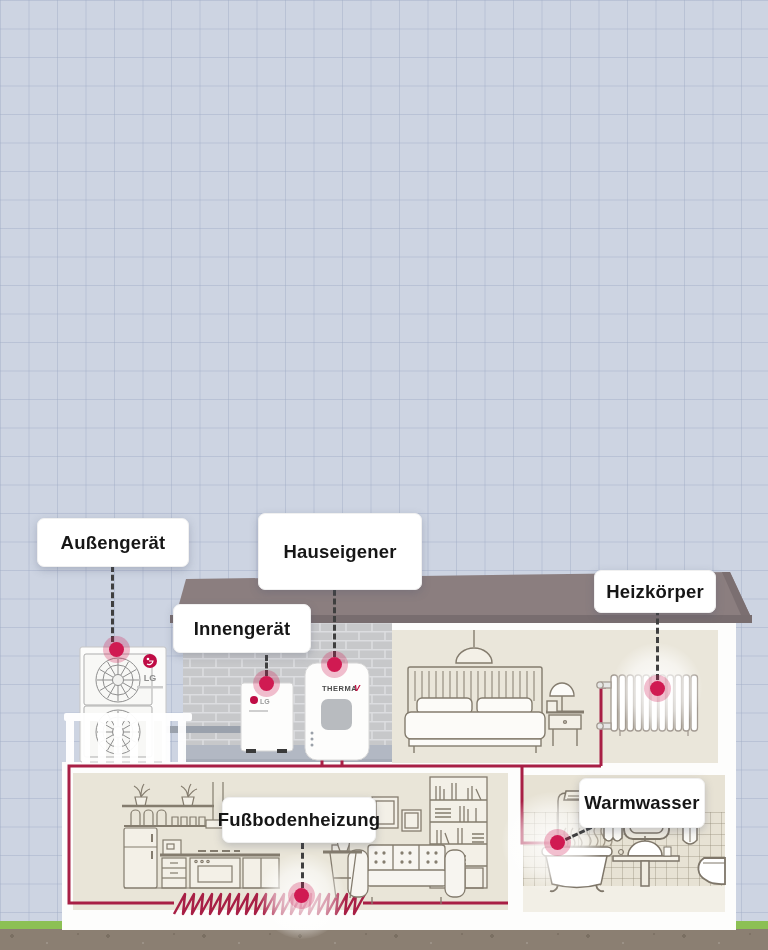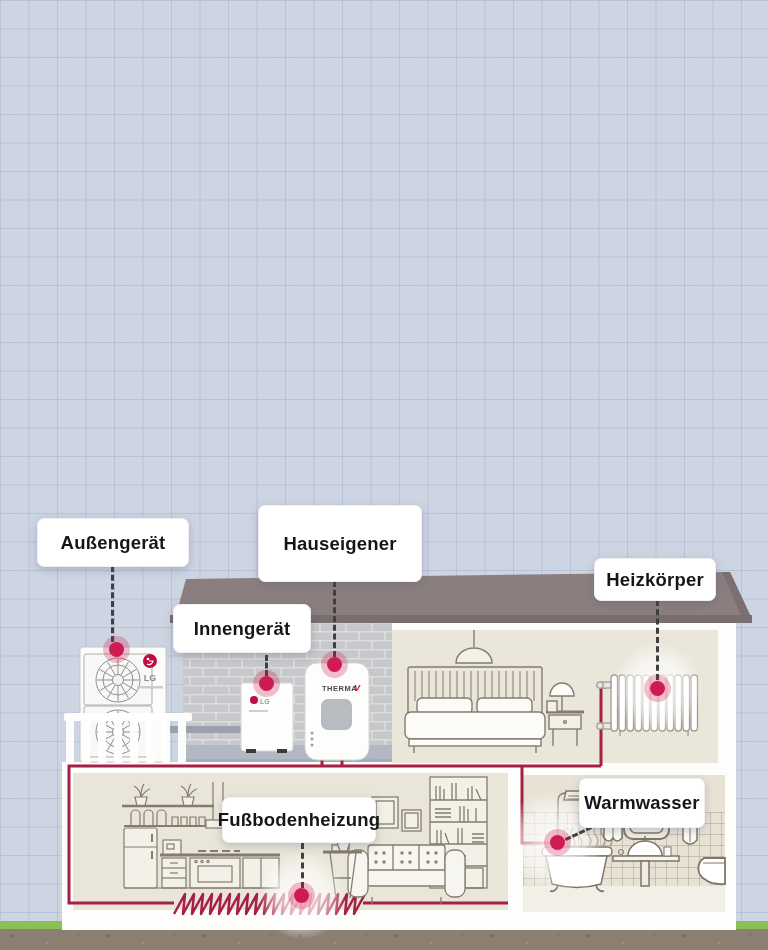--- a/index.html
+++ b/index.html
@@ -46,21 +46,21 @@
      background:radial-gradient(circle,rgba(255,255,255,.9) 0%,rgba(255,255,255,.55) 45%,rgba(255,255,255,0) 72%);}
   
   .dash{position:absolute;width:0;border-left:3px dashed #3f3f3f;}
   
   .dot{position:absolute;width:15px;height:15px;border-radius:50%;background:#d01a52;
        box-shadow:0 0 0 6px rgba(208,26,82,.28);cursor:pointer;}
   
   .label{position:absolute;background:#fff;border:1px solid #f0f0f0;border-radius:7px;
      box-shadow:0 3px 9px rgba(80,85,110,.28);color:#161616;font-size:18.5px;font-weight:600;
      display:flex;align-items:center;justify-content:center;text-align:center;letter-spacing:.2px;}
-  .label.two{flex-direction:column;line-height:29px;}
+  .label.two{flex-direction:column;line-height:29px;margin-top:8px;}
 </style>
 </head>
 <body>
 
 <div class="stage">
   <div class="bg"></div>
   <div class="grass l"></div>
   <div class="grass r"></div>
   <div class="ground"></div>
 
@@ -374,21 +374,21 @@
 
   <div class="label" style="left:37px;top:518px;width:150px;height:47px">
     <span>Außengerät</span>
   </div>
   <div class="label two" style="left:258px;top:505px;width:162px;height:75px">
     <span>Hauseigener</span>
   </div>
   <div class="label" style="left:173px;top:604px;width:136px;height:47px">
     <span>Innengerät</span>
   </div>
-  <div class="label" style="left:594px;top:558px;width:120px;height:41px">
+  <div class="label" style="left:594px;top:570px;width:120px;height:41px">
     <span>Heizkörper</span>
   </div>
   <div class="label" style="left:579px;top:778px;width:124px;height:48px">
     <span>Warmwasser</span>
   </div>
   <div class="label" style="left:222px;top:797px;width:152px;height:44px">
     <span>Fußbodenheizung</span>
   </div>
 
   <div class="dot" style="left:108.5px;top:641.5px"></div>

